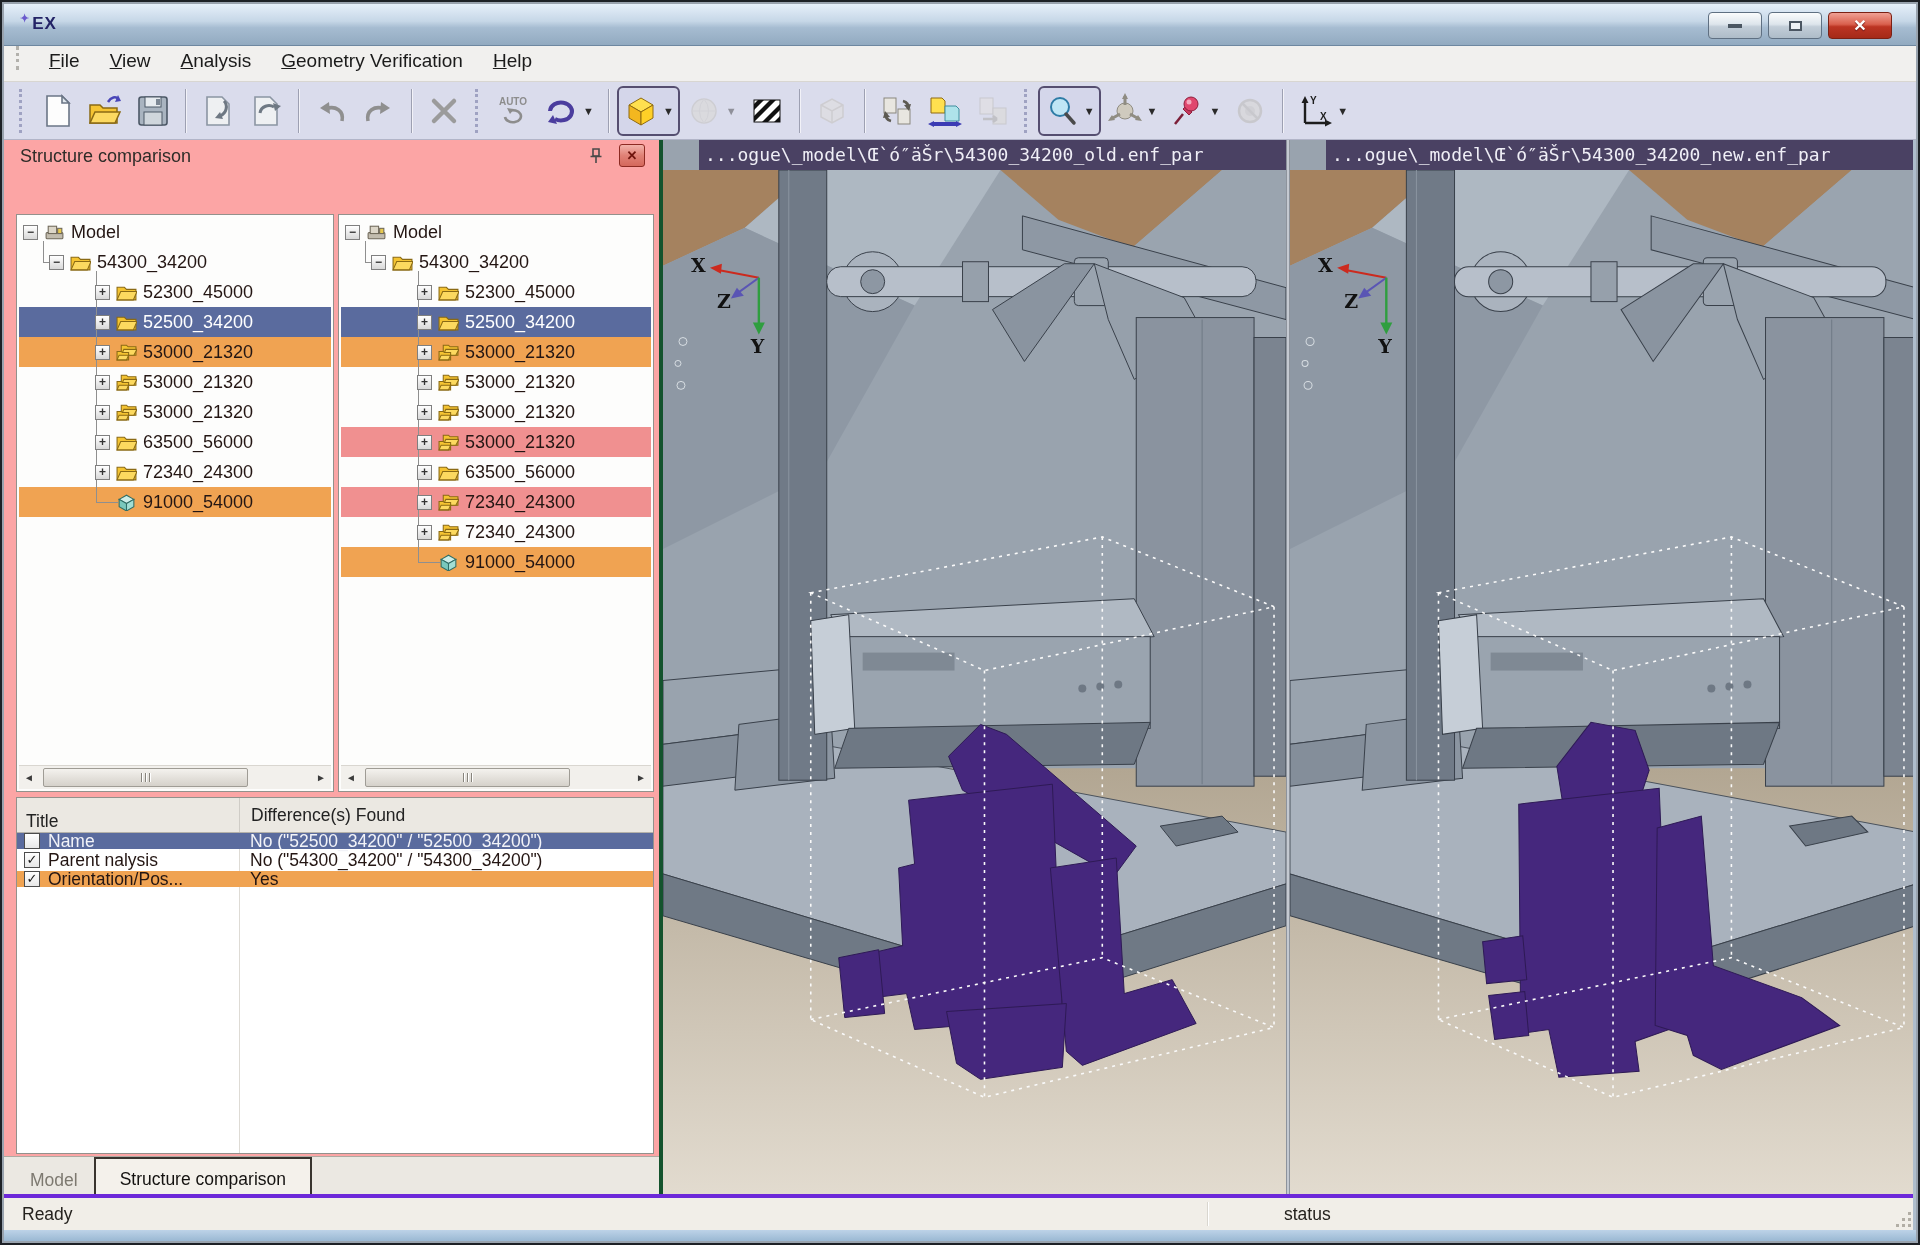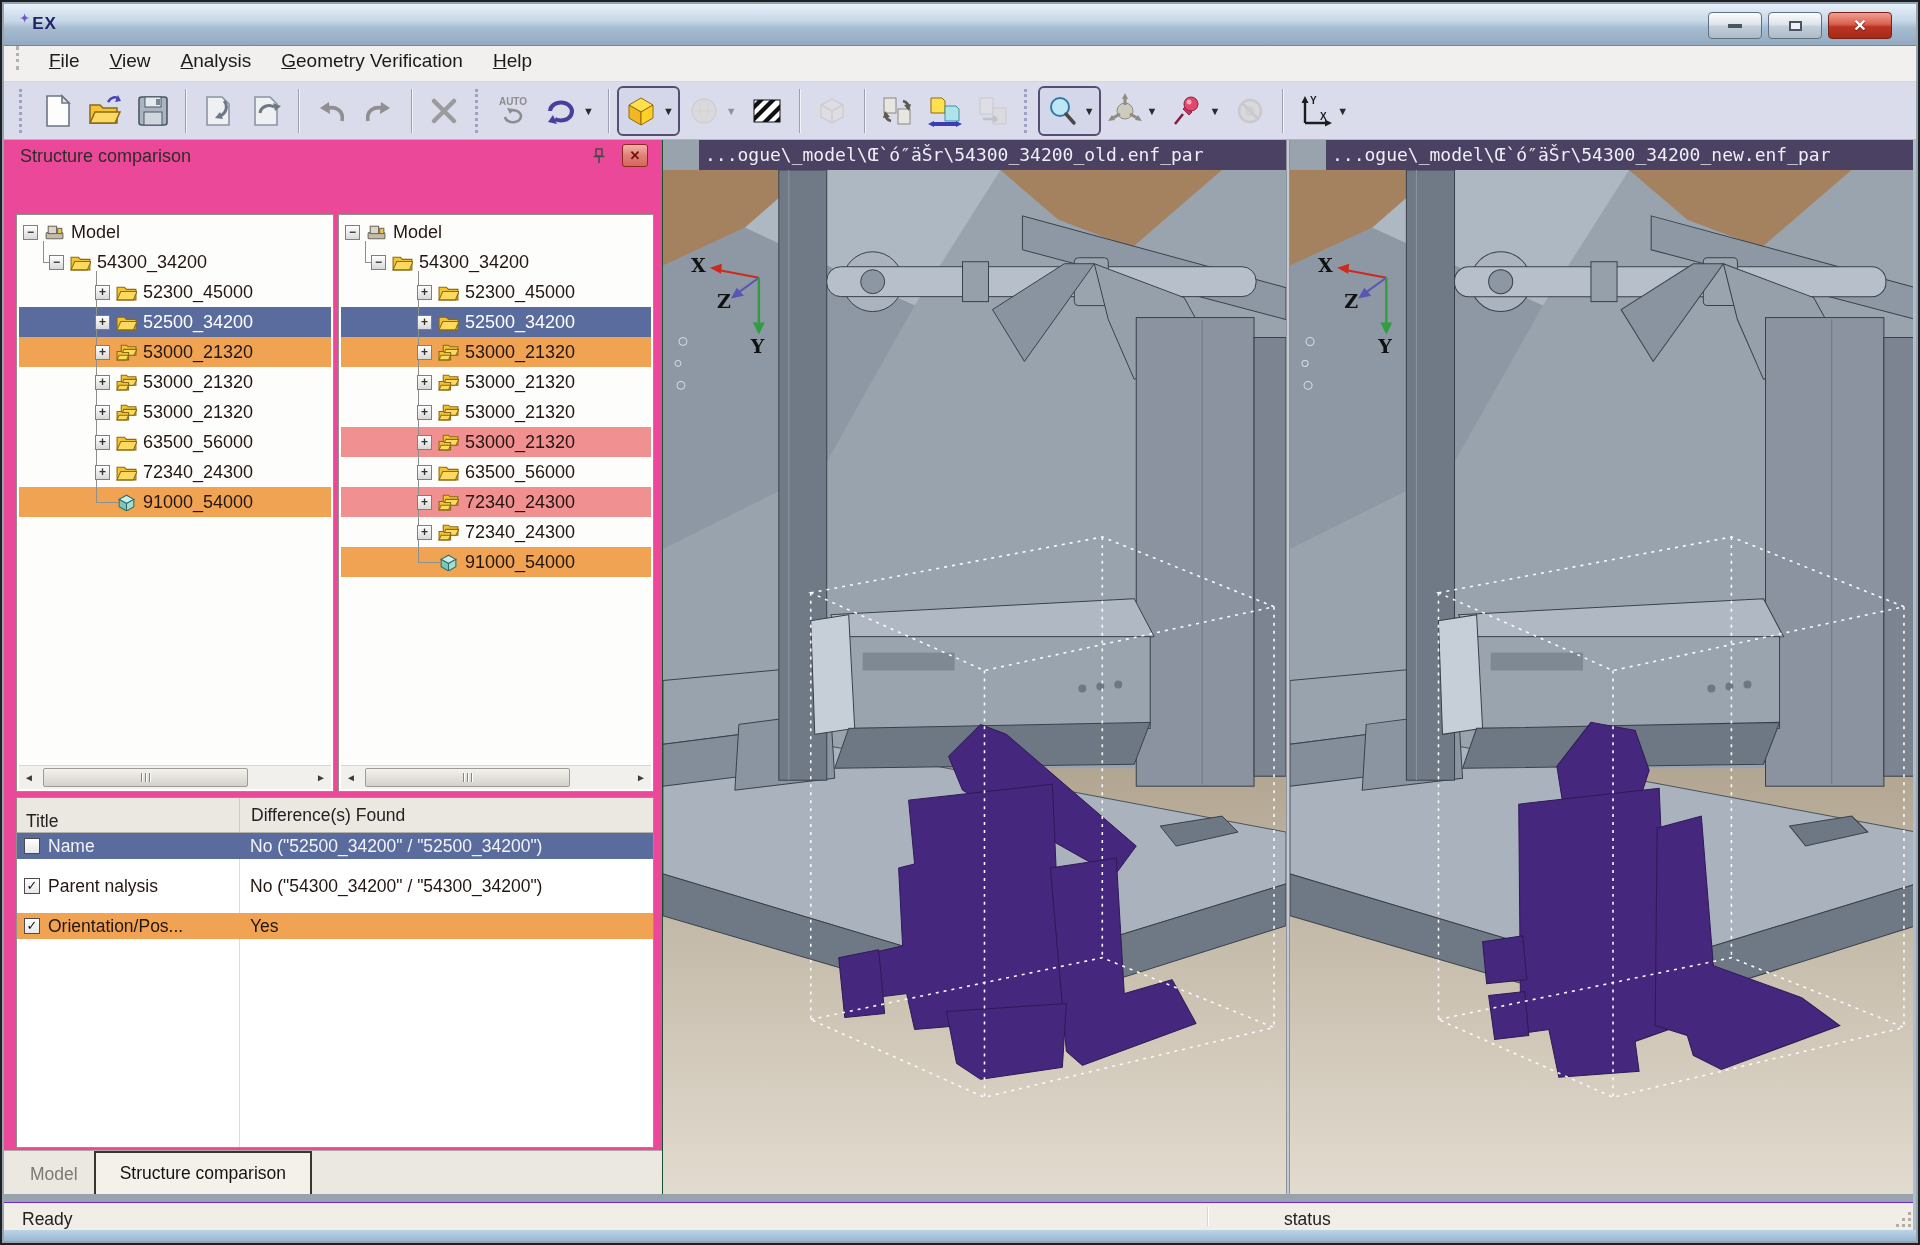--- a/index.html
+++ b/index.html
@@ -37,22 +37,22 @@
   .tb-handle { width:7px; height:44px; border-left:3px dotted #9fa2c2; margin:0 7px; }
   .tb-sep { width:1px; height:44px; background:#9da0b2; box-shadow:1px 0 0 #f2f2f8; margin:0 8px; }
   .tb-btn { height:50px; min-width:48px; display:flex; align-items:center; justify-content:center;
     background:transparent; border:2px solid transparent; border-radius:6px; padding:0 4px; }
   .tb-btn.selected { border-color:#554e70; background:#d4d6ea; }
   .tb-btn.disabled { opacity:.42; }
   .tb-ic svg { width:36px; height:36px; display:block; }
   .tb-dd { font-size:11px; color:#2a2a2a; margin-left:4px; }
 
   
-  #dock { position:absolute; left:2px; top:138px; width:659px; bottom:49px; background:#ec4899;
-    border-right:1px solid #14532d; }
+  #dock { position:absolute; left:2px; top:138px; width:659px; bottom:43px; background:#fca5a5;
+    border-right:4px solid #14532d; }
   #dock-header { height:32px; position:relative; }
   #panel-title { font-size:18px; color:#2e2c28; line-height:32px; padding-left:16px; }
   #pin-button { position:absolute; right:52px; top:5px; width:22px; height:22px;
     display:flex; align-items:center; justify-content:center; background:transparent; border:none; }
   #panel-close-button { position:absolute; right:14px; top:4px; width:26px; height:23px;
     border:1px solid #8c2a22; border-radius:3px; color:#6d130c; font-weight:bold; font-size:13px;
     background:linear-gradient(#f2b3ab,#e08176 50%,#d4685c); }
   #combo { position:absolute; left:12px; right:12px; top:36px; height:33px;
     background:linear-gradient(#fcfbf9,#efece5); border:1px solid #8f8d87; border-radius:3px;
     font-size:17px; color:#241712; line-height:31px; padding-left:9px; }
@@ -85,38 +85,38 @@
   .hs-spacer { flex:1; }
 
   
   #results { position:absolute; left:12px; width:638px; top:657px; bottom:46px;
     background:#fff; border:1px solid #93918c; }
   #tbl-header { height:35px; background:#ebe8e2; border-bottom:1px solid #b4b1aa; display:flex;
     align-items:flex-end; font-size:17.5px; color:#222; }
   #tbl-header .h1 { width:222px; padding-left:9px; }
   #tbl-header .h2 { padding-left:11px; border-left:1px solid #cfccc6; height:100%; display:flex; align-items:center; flex:1; }
   .tbl-vline { position:absolute; left:222px; top:35px; bottom:0; width:1px; background:#dedbd5; }
-  .tbl-row { height:26px; margin-bottom:14px; display:flex; align-items:center; font-size:17.5px; color:#241613; position:relative; z-index:1; }
+  .tbl-row { height:16px; margin-bottom:3px; display:flex; align-items:center; font-size:17.5px; color:#241613; position:relative; z-index:1; }
   .tbl-row.hl-selected { background:#5a6b9e; color:#f2f3f8; }
   .tbl-row.hl-changed { background:#f0a352; }
   .tbl-row .c1 { width:222px; display:flex; align-items:center; padding-left:7px; white-space:nowrap; overflow:hidden; }
   .tbl-row .c2 { padding-left:11px; white-space:nowrap; }
   .cb { width:16px; height:16px; flex:none; border:1px solid #4c4c4c; margin-right:8px;
     background:linear-gradient(#ffffff,#e7e7e7); font-size:13px; line-height:14px; text-align:center; color:#151515; }
 
   
   #tabs { position:absolute; left:0; right:0; bottom:0; height:44px; border-top:1px solid #aeaaa2;
     display:flex; align-items:flex-end; padding-left:10px; background:#ebe8e2; }
   .tab { font-size:17.5px; color:#7d7970; padding:9px 16px; }
   .tab.active { background:#f4f1eb; border:2px solid #39342e; border-bottom:none; color:#141210;
     padding:10px 24px; margin-bottom:0; position:relative; top:0; }
 
   
-  #statusbar { position:absolute; left:2px; right:2px; bottom:13px; height:28px; background:#f1eee8;
-    border-top:1px solid #6d28d9; font-size:17.5px; color:#25221e; }
+  #statusbar { position:absolute; left:2px; right:2px; bottom:13px; height:36px; background:#f1eee8;
+    border-top:4px solid #6d28d9; font-size:17.5px; color:#25221e; }
   #sb-ready { position:absolute; left:18px; top:6px; }
   #sb-div { position:absolute; left:1203px; top:4px; bottom:4px; width:1px; background:#d9d6cf; box-shadow:1px 0 0 #fff; }
   #sb-status { position:absolute; left:1280px; top:6px; }
   #sb-grip { position:absolute; right:5px; bottom:3px; width:16px; height:16px; }
   #sb-grip b { position:absolute; width:3px; height:3px; background:#b2aea5; }
 
   #frame-bottom { position:absolute; left:2px; right:2px; bottom:2px; height:11px;
     background:linear-gradient(#bdd3e8,#9ab8d3); }
   #frame-right { position:absolute; right:2px; top:138px; bottom:13px; width:3px; background:#aebdcc; }
 

